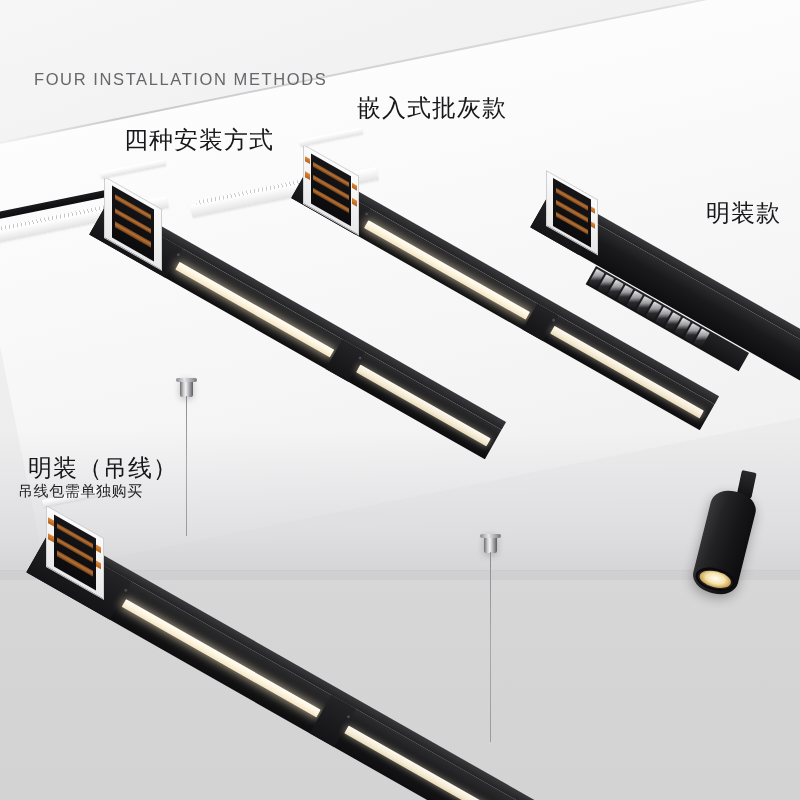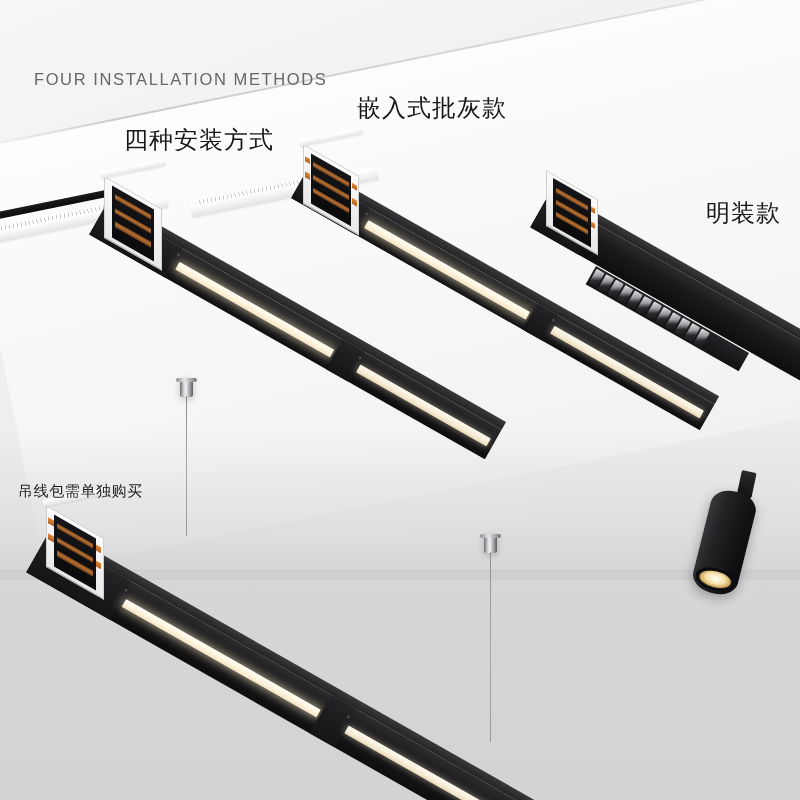--- a/index.html
+++ b/index.html
@@ -390,15 +390,16 @@
       <div class="tab" style="left:86%; top:44%;"></div>
     </div>
     <div class="flange" style="left:42px; top:500px; width:66px; height:6px; transform:rotate(-11.5deg);"></div>
   </div>
 
   <div class="subtitle">FOUR INSTALLATION METHODS</div>
 
   <div class="lbl lbl-1">四种安装方式</div>
   <div class="lbl lbl-2">嵌入式批灰款</div>
   <div class="lbl lbl-3">明装款</div>
+  <div class="lbl lbl-4">明装（吊线）</div>
   <div class="lbl-4-sub">吊线包需单独购买</div>
 
 </div>
 
 </body></html>

